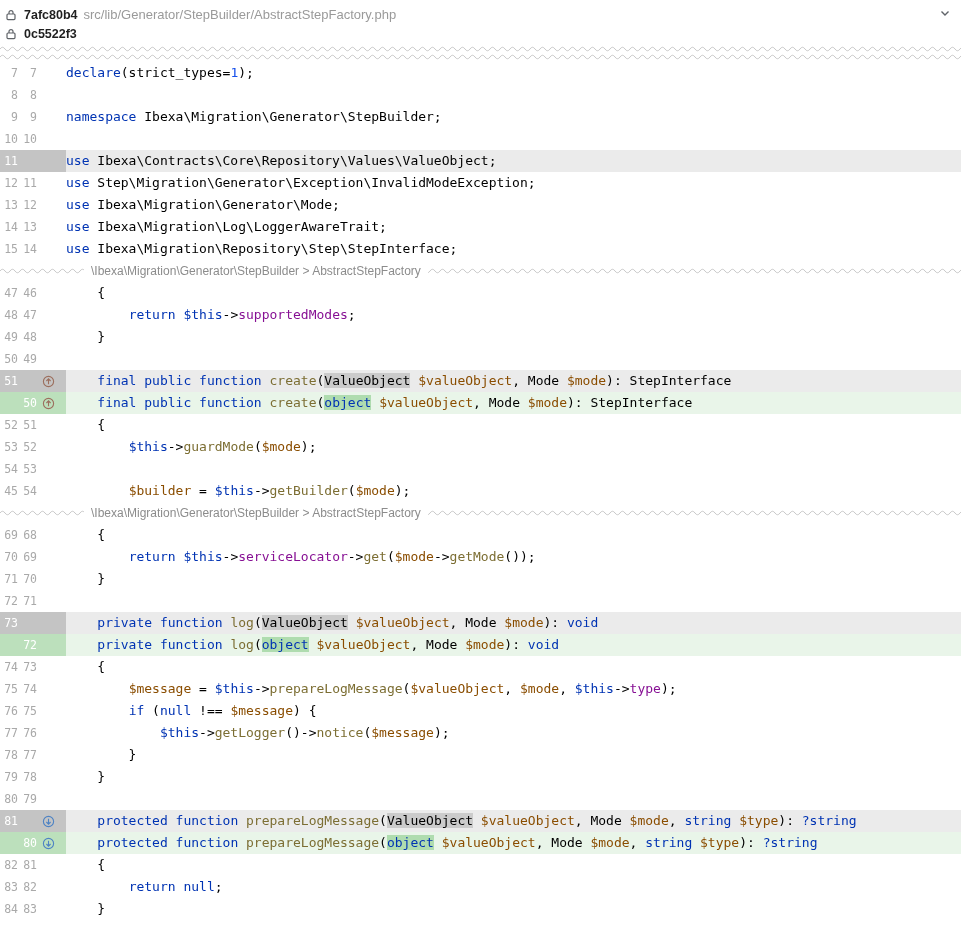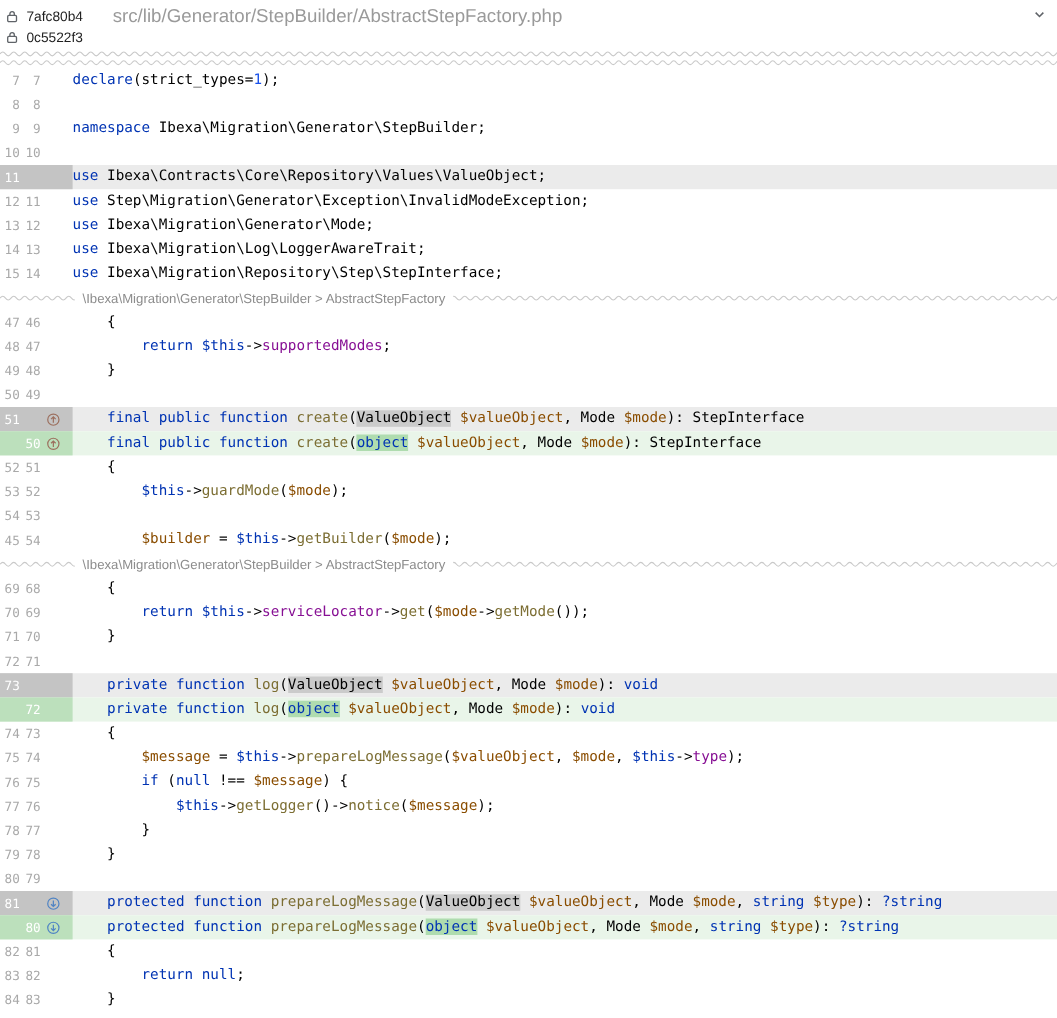--- a/index.html
+++ b/index.html
@@ -1,22 +1,22 @@
 <!DOCTYPE html>
 <html style="--c-background: #FFFFFF; --c-keyword: #0033B3; --c-number: #1750EB; --c-variable: #8A4D00; --c-field: #871094; --c-method: #7C6E33; --c-text: #000000; --c-line_number: #A9A9A9; --c-line_number_changed: #FFFFFF; --c-deleted_line_bg: #EBEBEB; --c-deleted_word_bg: #CBCBCB; --c-deleted_gutter_bg: #C4C4C4; --c-added_line_bg: #E9F5E9; --c-added_word_bg: #AFDCAF; --c-added_gutter_bg: #BCE0BC; --c-squiggle: #C9C9C9; --c-context_label: #8C8C8C; --c-hash_text: #1F1F1F; --c-path_text: #9A9A9A; --c-icon_override: #9C6F5E; --c-icon_overridden: #4E83C4; --c-header_icon: #5F6368;"><head>
 <meta charset="utf-8">
 <style>
   *{margin:0;padding:0;box-sizing:border-box}
   html,body{width:961px;height:925px;overflow:hidden}
   body{background:var(--c-background,#fff);font-family:"Liberation Sans","DejaVu Sans",sans-serif}
 
   .header{position:relative;height:44px;background:#fff;padding:5px 0 0 4px}
   .rev{display:flex;align-items:center;height:19px;gap:6px}
-  .rev .hash{font-size:12.5px;font-weight:400;color:var(--c-hash_text,#1f1f1f)}
-  .rev .path{font-size:17px;color:var(--c-path_text,#999);margin-left:21px}
+  .rev .hash{font-size:12.5px;font-weight:700;color:var(--c-hash_text,#1f1f1f)}
+  .rev .path{font-size:13px;color:var(--c-path_text,#999);margin-left:0}
   .hicon{display:inline-flex;align-items:center;justify-content:center;width:14px;height:14px}
   .chevron{position:absolute;top:5px;right:8px;width:16px;height:16px;cursor:pointer}
 
   .fold2{height:18px;position:relative;overflow:hidden}
 
   .rows{width:961px}
   .row{display:flex;height:22px;line-height:22px;font-family:"DejaVu Sans Mono","Liberation Mono",monospace;font-size:13px;color:var(--c-text,#000)}
   .gutter{display:flex;width:66px;flex-shrink:0;padding-left:2px}
   .ln{display:block;text-align:right;font-family:"DejaVu Sans Mono","Liberation Mono",monospace;font-size:11.5px;color:var(--c-line_number,#a9a9a9)}
   .ln.old{width:16px}
@@ -35,21 +35,21 @@
 
   .t-k{color:var(--c-keyword,#0033b3)}
   .t-n{color:var(--c-number,#1750eb)}
   .t-v{color:var(--c-variable,#8a4d00)}
   .t-f{color:var(--c-field,#871094)}
   .t-m{color:var(--c-method,#7c6e33)}
   .t-p{color:var(--c-text,#000)}
 
   .sep{position:relative;height:22px;cursor:pointer}
   .sep svg{position:absolute;left:0;top:7px;display:block}
-  .sep .lbl{position:absolute;left:68px;top:0;line-height:22px;background:#fff;padding:0 7px;font-size:12px;color:var(--c-context_label,#8c8c8c);z-index:2;white-space:nowrap}
+  .sep .lbl{position:absolute;left:84px;top:0;line-height:22px;background:#fff;padding:0 7px;font-size:12px;color:var(--c-context_label,#8c8c8c);z-index:2;white-space:nowrap}
 </style>
 </head>
 <body>
 
 <div class="header">
   <div class="rev">
     <span class="hicon">
       <svg width="12" height="12" viewBox="0 0 12 12">
           <rect x="2" y="5" width="8" height="5.6" rx="1" fill="none" stroke="#5F6368" stroke-width="1.2"></rect>
           <path d="M4 5 V3.6 a2 2 0 0 1 4 0 V5" fill="none" stroke="#5F6368" stroke-width="1.2"></path>

